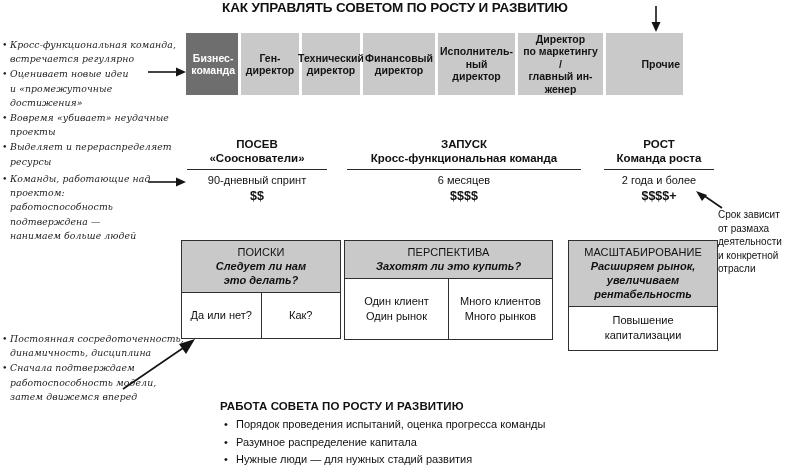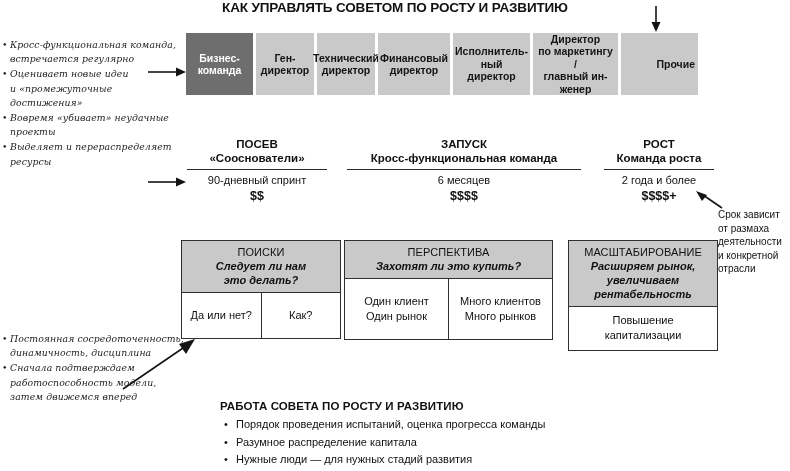--- a/index.html
+++ b/index.html
@@ -220,21 +220,21 @@
     <line x1="28" y1="18" x2="9" y2="5" stroke="#141414" stroke-width="1.6"></line>
     <polygon points="2,1 13,5 8,11" fill="#141414"></polygon>
   </svg>
 
   <svg class="arrow-svg" style="left:120px; top:334px;" width="80" height="58">
     <line x1="3" y1="55" x2="66" y2="12" stroke="#141414" stroke-width="1.6"></line>
     <polygon points="75,5 59,10 66,20" fill="#141414"></polygon>
   </svg>
 
   <div id="roles-row">
-    <div class="role-box dark" style="width:67px;">
+    <div class="role-box dark" style="width:52px;justify-content:flex-end;">
       <span class="role-label">Бизнес-
 команда</span>
     </div>
     <div class="role-box" style="width:58px;">
       <span class="role-label">Ген-
 директор</span>
     </div>
     <div class="role-box" style="width:58px;">
       <span class="role-label">Технический
 директор</span>
@@ -323,20 +323,28 @@
       <li>Кросс-функциональная команда,
 встречается регулярно</li>
       <li>Оценивает новые идеи
 и «промежуточные достижения»</li>
       <li>Вовремя «убивает» неудачные
 проекты</li>
       <li>Выделяет и перераспределяет ресурсы</li>
     </ul>
   </div>
 
+  <div class="hand" style="left:2px; top:172px; width:180px;">
+    <ul>
+      <li>Команды, работающие над
+проектом:
+работоспособность подтверждена —
+нанимаем больше людей</li>
+    </ul>
+  </div>
 
   <div class="hand" style="left:2px; top:332px; width:182px;">
     <ul>
       <li>Постоянная сосредоточенность,
 динамичность, дисциплина</li>
       <li>Сначала подтверждаем
 работоспособность модели,
 затем движемся вперед</li>
     </ul>
   </div>

